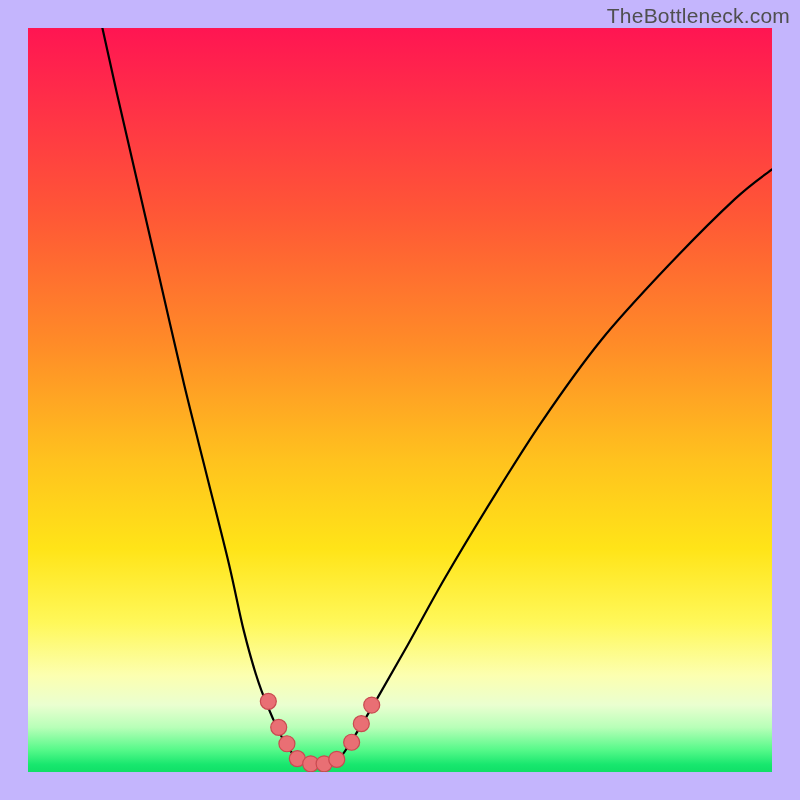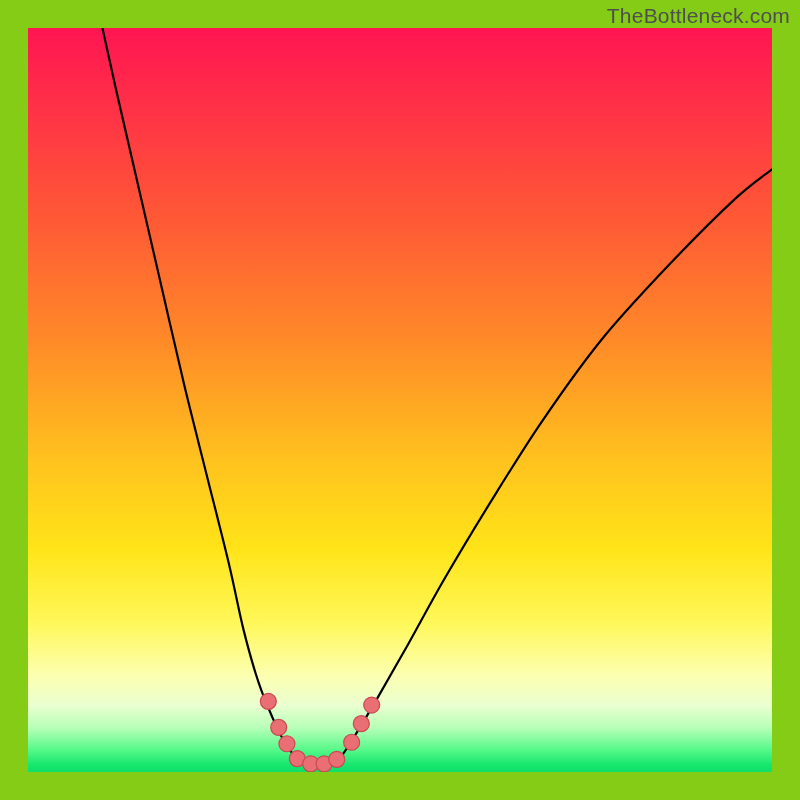--- a/index.html
+++ b/index.html
@@ -8,21 +8,21 @@
     width: 800px;
     height: 800px;
     overflow: hidden;
     background: #000;
     font-family: Arial, Helvetica, sans-serif;
   }
   .frame {
     position: relative;
     width: 800px;
     height: 800px;
-    background: #84cc16;
+    background: #c4b5fd;
   }
   .plot-area {
     position: absolute;
     left: 28px;
     top: 28px;
     width: 744px;
     height: 744px;
     overflow: hidden;
   }
   .gradient-bg {

